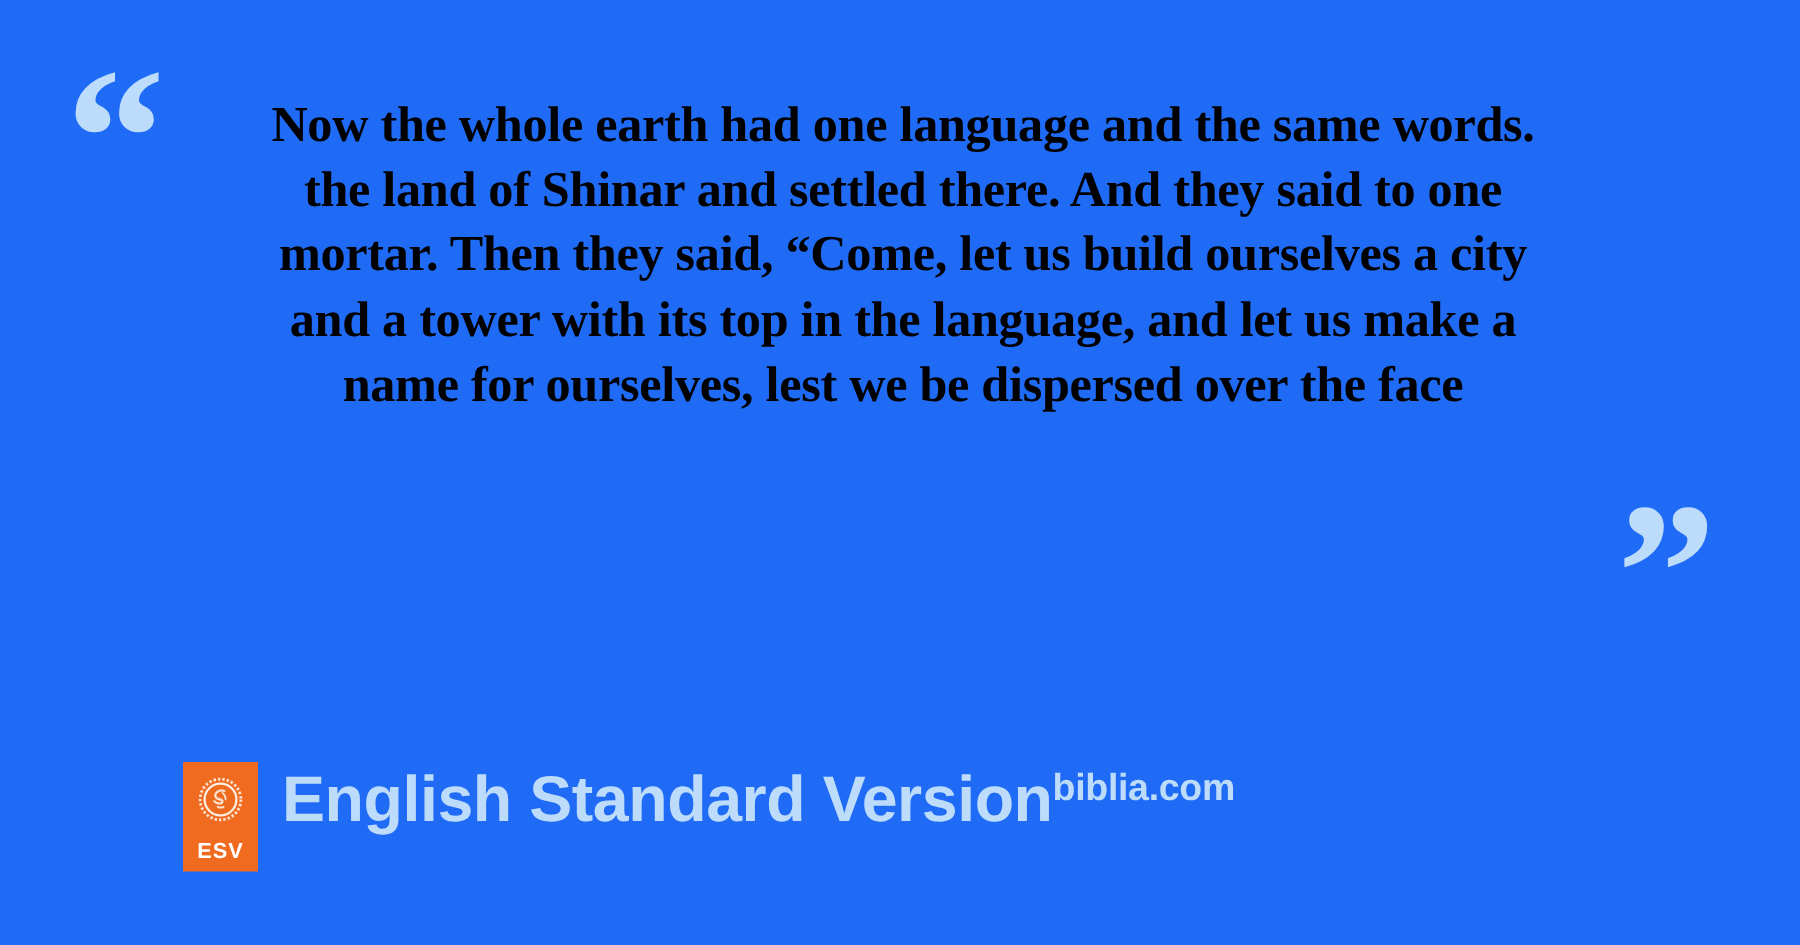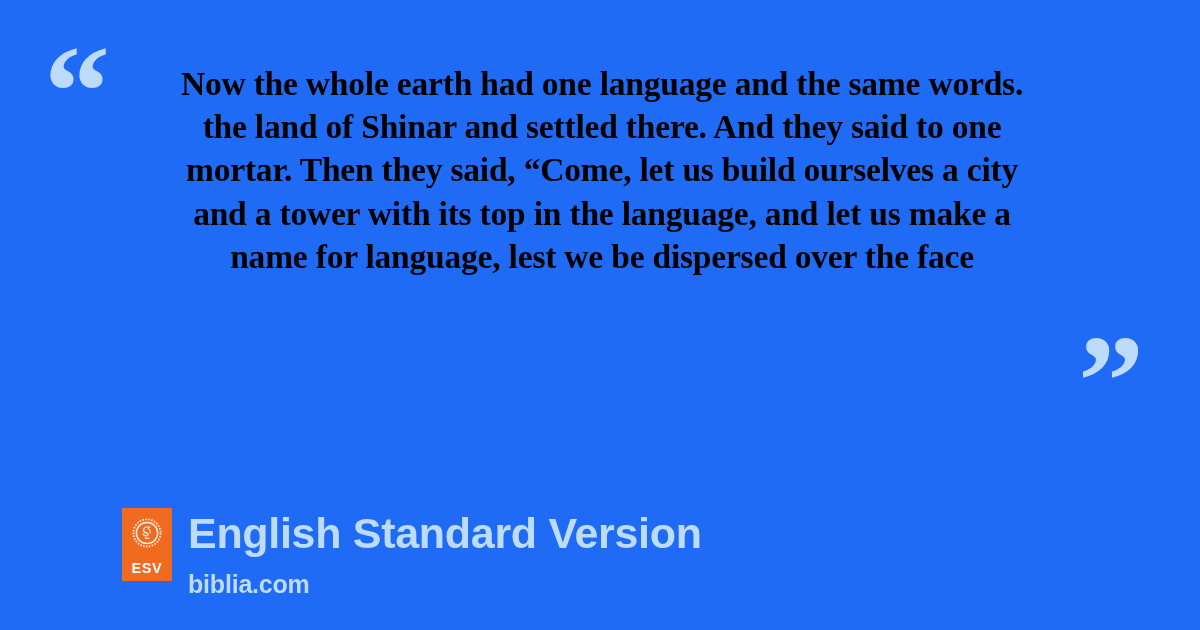--- a/index.html
+++ b/index.html
@@ -92,59 +92,59 @@
     color: #FFFFFF;
     font-family: "Liberation Sans", sans-serif;
     font-weight: 700;
     font-size: 14.5px;
     letter-spacing: 0.6px;
     line-height: 1;
   }
   .footer-text {
     margin-left: 16px;
     display: flex;
-    flex-direction: column;
+    flex-direction: row;
     justify-content: flex-start;
     padding-top: 1px;
   }
   .version-title {
     color: #BDDCFB;
     font-family: "Liberation Sans", sans-serif;
     font-weight: 700;
     font-size: 43px;
     line-height: 48px;
     letter-spacing: -0.3px;
     white-space: nowrap;
   }
   .site-url {
     color: #BDDCFB;
     font-family: "Liberation Sans", sans-serif;
     font-weight: 700;
     font-size: 25px;
     line-height: 30px;
     letter-spacing: -0.2px;
-    margin-top: 12px;
+    margin-top: 1px;
     white-space: nowrap;
   }
 </style>
 </head>
 <body>
 
 <div class="card">
 
   <div class="quote-mark quote-mark-open">“</div>
 
   <div class="quote-mark quote-mark-close">”</div>
 
   <div class="quote-body">
     <div class="quote-line">Now the whole earth had one language and the same words.</div>
     <div class="quote-line">the land of Shinar and settled there. And they said to one</div>
     <div class="quote-line">mortar. Then they said, “Come, let us build ourselves a city</div>
     <div class="quote-line">and a tower with its top in the language, and let us make a</div>
-    <div class="quote-line">name for language, lest we be dispersed over the face</div>
+    <div class="quote-line">name for ourselves, lest we be dispersed over the face</div>
   </div>
 
   <div class="footer">
 
     <div class="logo-badge">
       <span class="logo-seal">
         <svg width="30" height="30" viewBox="0 0 30 30" xmlns="http://www.w3.org/2000/svg">
           <circle cx="15" cy="15" r="13.6" fill="none" stroke="#FBE3D2" stroke-width="1.9" stroke-dasharray="1.6 1.35"></circle>
           <circle cx="15" cy="15" r="10.6" fill="none" stroke="#FCEDE2" stroke-width="1.5"></circle>
           <circle cx="15" cy="15" r="8.9" fill="#EE6A1E"></circle>

